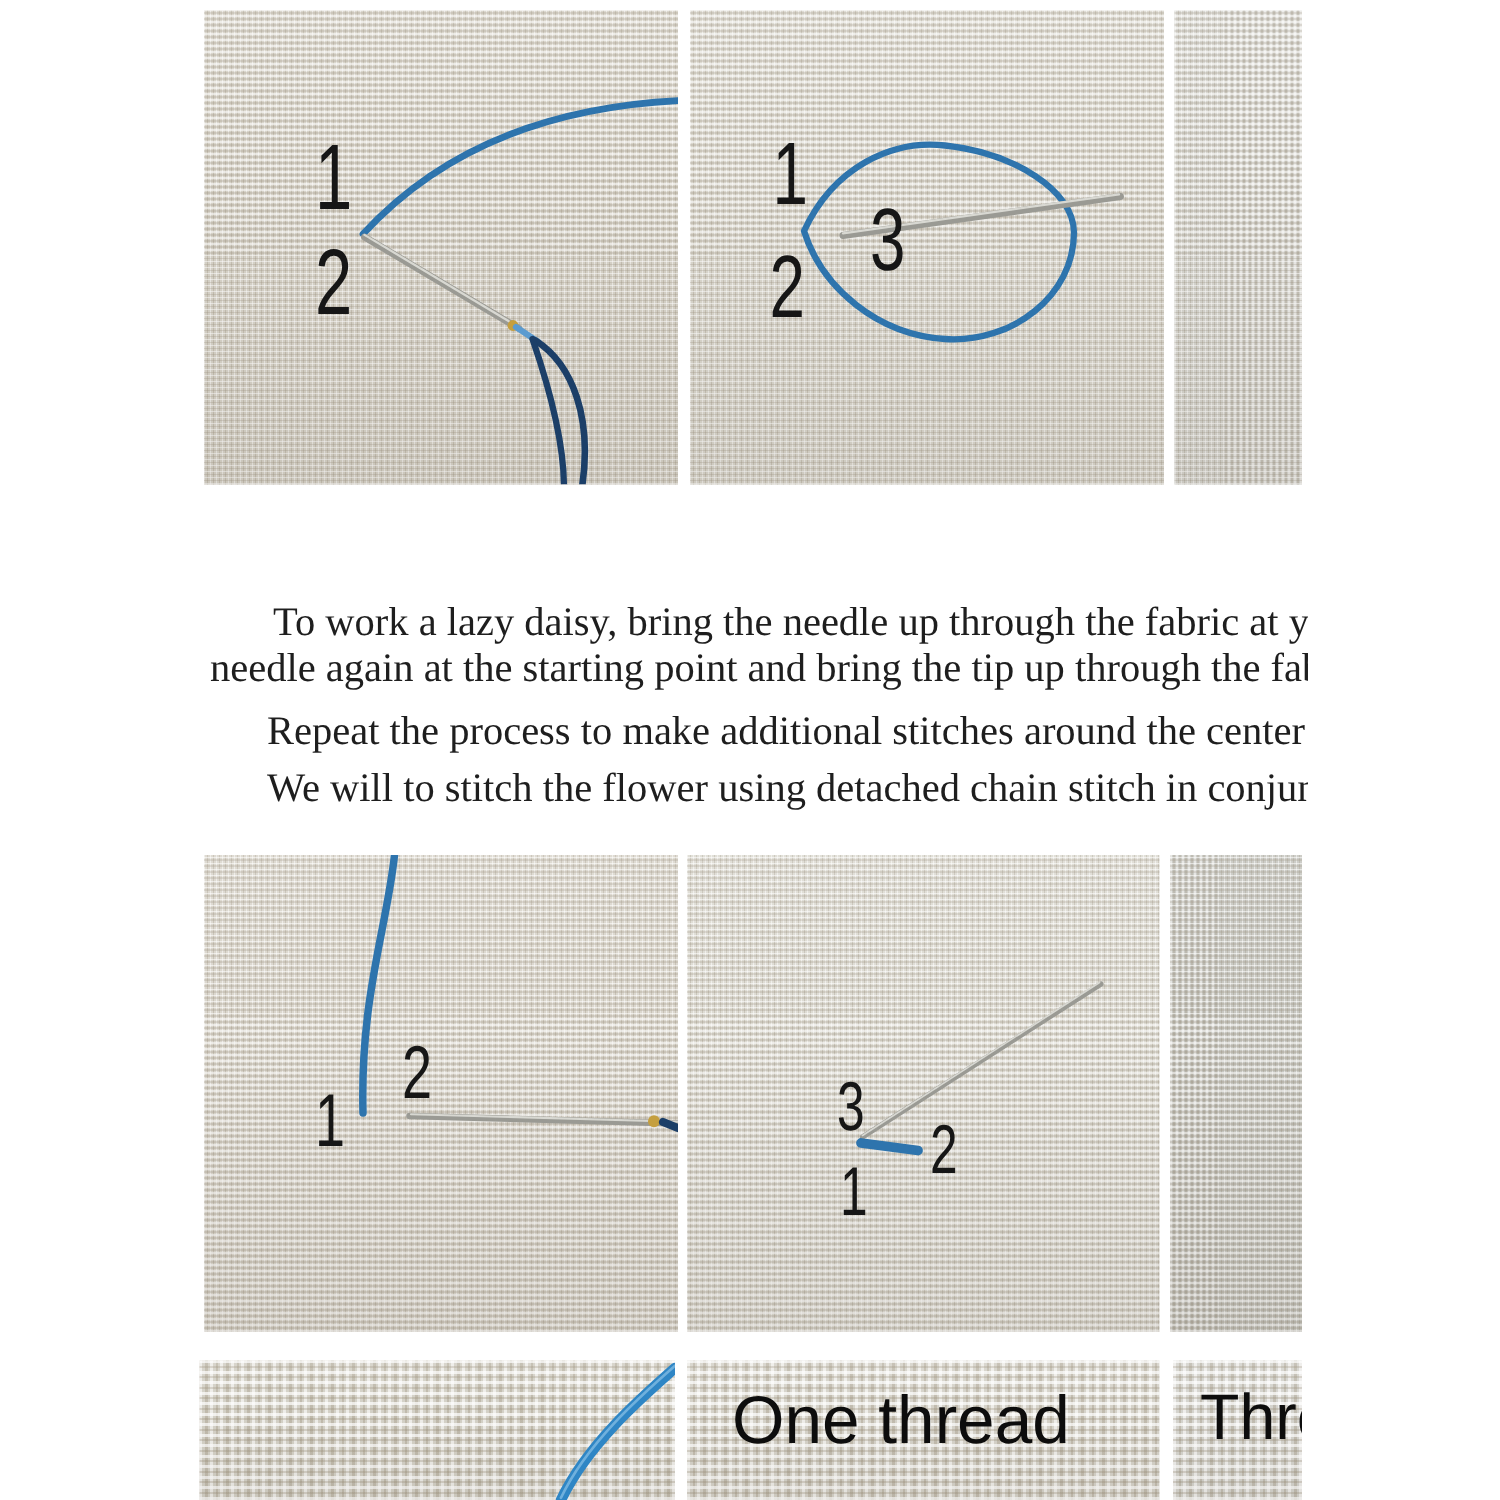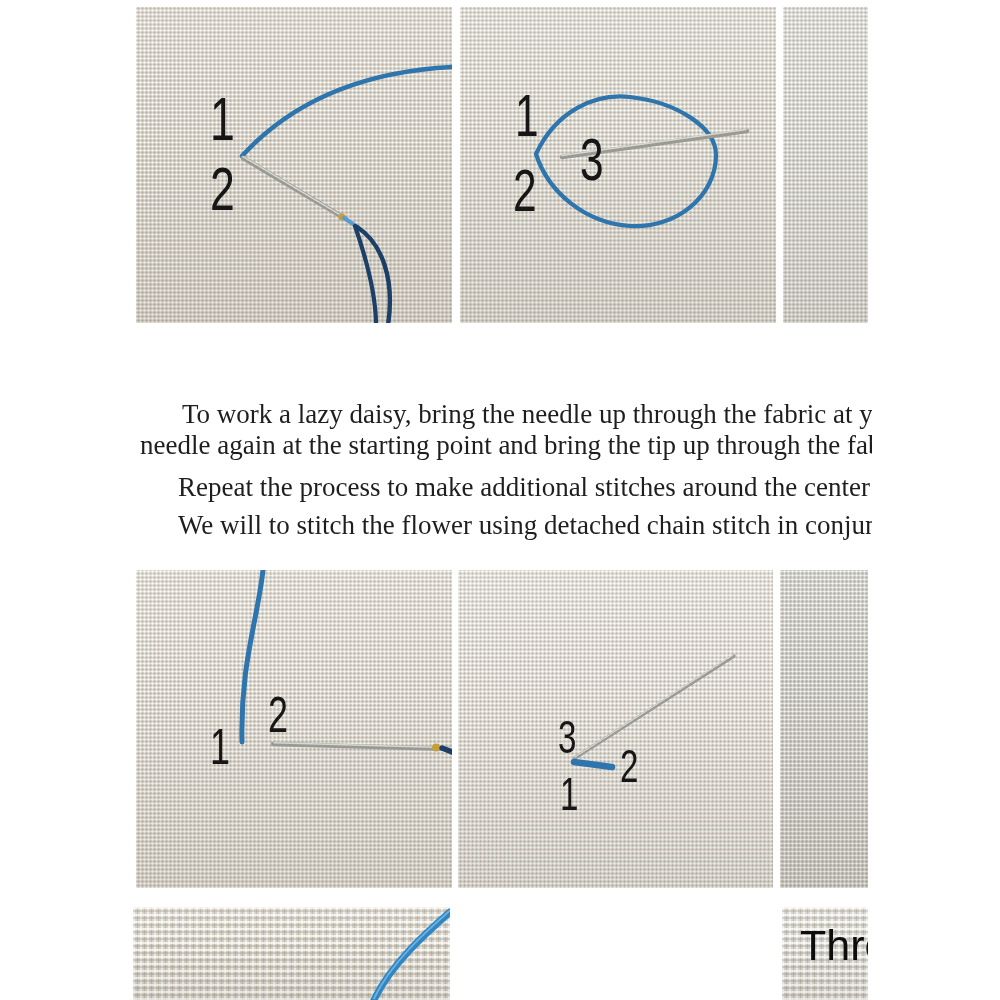--- a/index.html
+++ b/index.html
@@ -140,18 +140,21 @@
 
   <div class="photo weave-fine" style="left:780px;top:570px;width:88px;height:318px;background-color:#c8c8c2;"></div>
 
   <div class="photo weave-coarse" style="left:133px;top:907px;width:317px;height:93px;">
     <svg width="317" height="93" viewBox="0 0 317 93">
       <path d="M317 5 C293 26 258 57 241 93" fill="none" style="stroke:var(--blue-bright)" stroke-width="7" stroke-linecap="round"></path>
       <path d="M317 3.5 C293 24.5 258 55.5 241 91.5" fill="none" stroke="#6fb0dd" stroke-width="1.8" stroke-linecap="round"></path>
     </svg>
   </div>
 
+  <div class="photo weave-coarse" style="left:458px;top:907px;width:315px;height:93px;background-color:#d5d2c9;">
+    <div class="caption" style="left:30px;top:17px;font-size:45px;">One thread</div>
+  </div>
 
   <div class="photo weave-coarse" style="left:782px;top:907px;width:86px;height:93px;background-color:#d4d3cd;">
     <div class="caption" style="left:18px;top:17px;font-size:43px;">Thre</div>
   </div>
 
 </div>
 
 </body></html>

